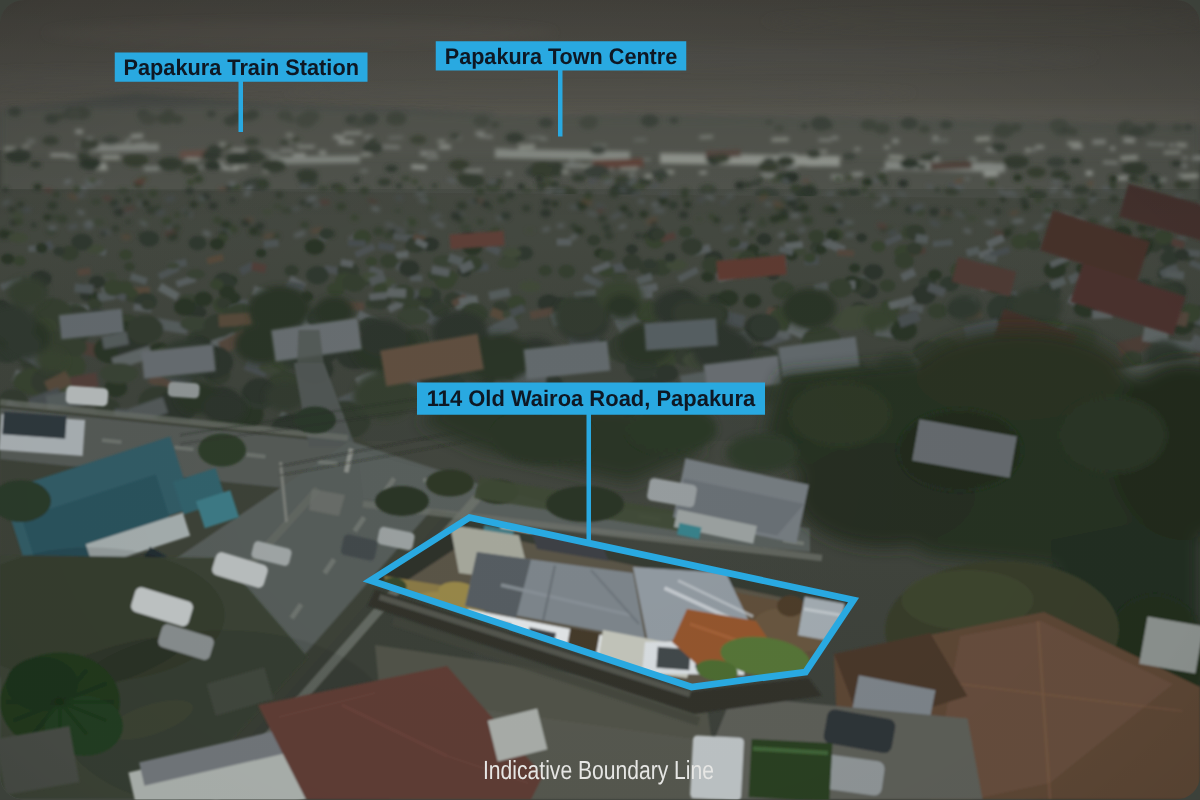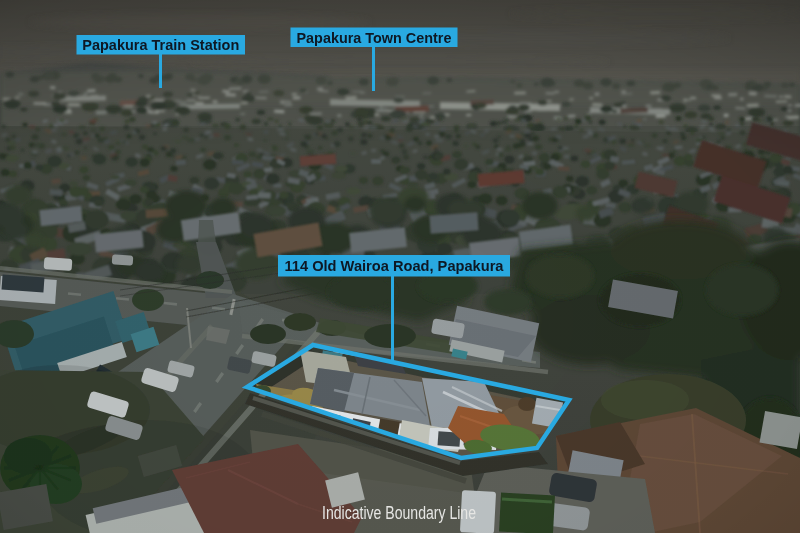--- a/index.html
+++ b/index.html
@@ -1,15 +1,15 @@
 <!DOCTYPE html>
 <html><head><meta charset="utf-8">
 <style>
 html,body{margin:0;padding:0;background:#3c413a;}
-#stage{position:relative;width:800px;height:533px;overflow:hidden;}
+#stage{position:relative;width:800px;height:533px;overflow:hidden;border-radius:16px;}
 svg{display:block;}
 </style></head>
 <body>
 <div id="stage">
 <svg width="800" height="533" viewBox="0 0 800 533">
 <defs>
 <linearGradient id="sky" x1="0" y1="0" x2="0" y2="1">
  <stop offset="0" stop-color="#514f48"></stop>
  <stop offset="0.55" stop-color="#585750"></stop>
  <stop offset="1" stop-color="#605e56"></stop>

